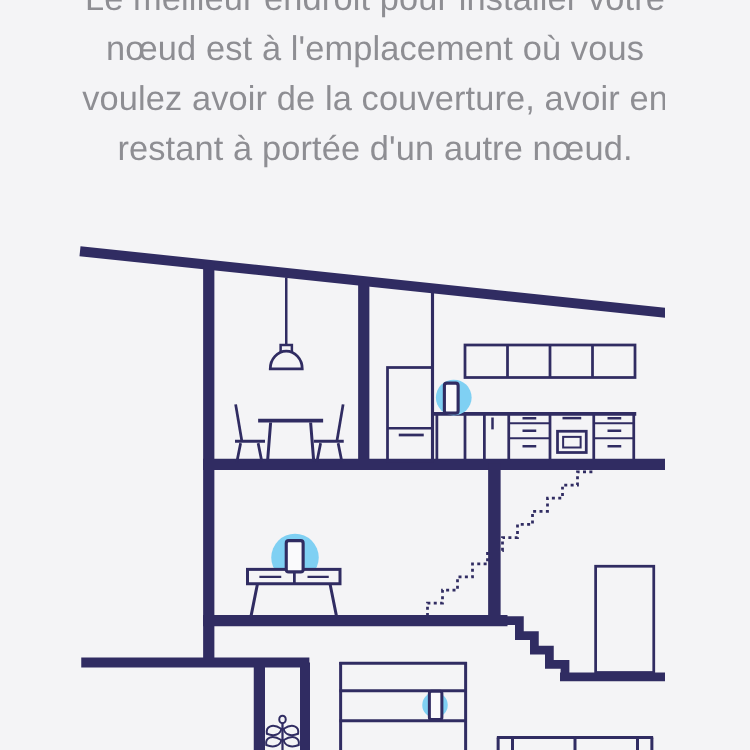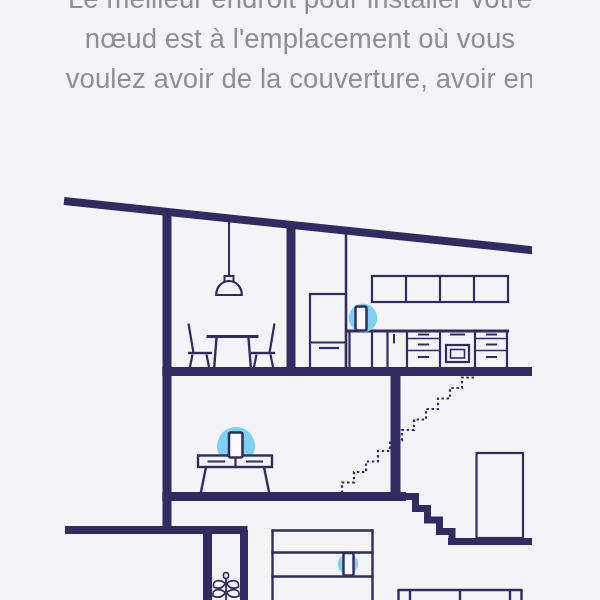--- a/index.html
+++ b/index.html
@@ -43,20 +43,21 @@
 </style>
 </head>
 <body>
 
 <div class="stage">
 
   <div class="instruction">
     <div>Le meilleur endroit pour installer votre</div>
     <div>nœud est à l'emplacement où vous</div>
     <div>voulez avoir de la couverture, avoir en</div>
+    <div>restant à portée d'un autre nœud.</div>
   </div>
 
   <svg class="house-svg" width="600" height="600" viewBox="0 0 600 600">
 
     <g>
       <path class="st w22 dashed" d="M332,493 H342 V482.5 H354 V472 H366 V461.5 H378 V451 H390 V440.5 H402 V430 H414 V419.5 H426 V409 H438 V398.5 H450 V388 H462 V377.5 H476"></path>
     </g>
 
     <g>
       <path class="st w8" d="M64,201 L540,251"></path>

